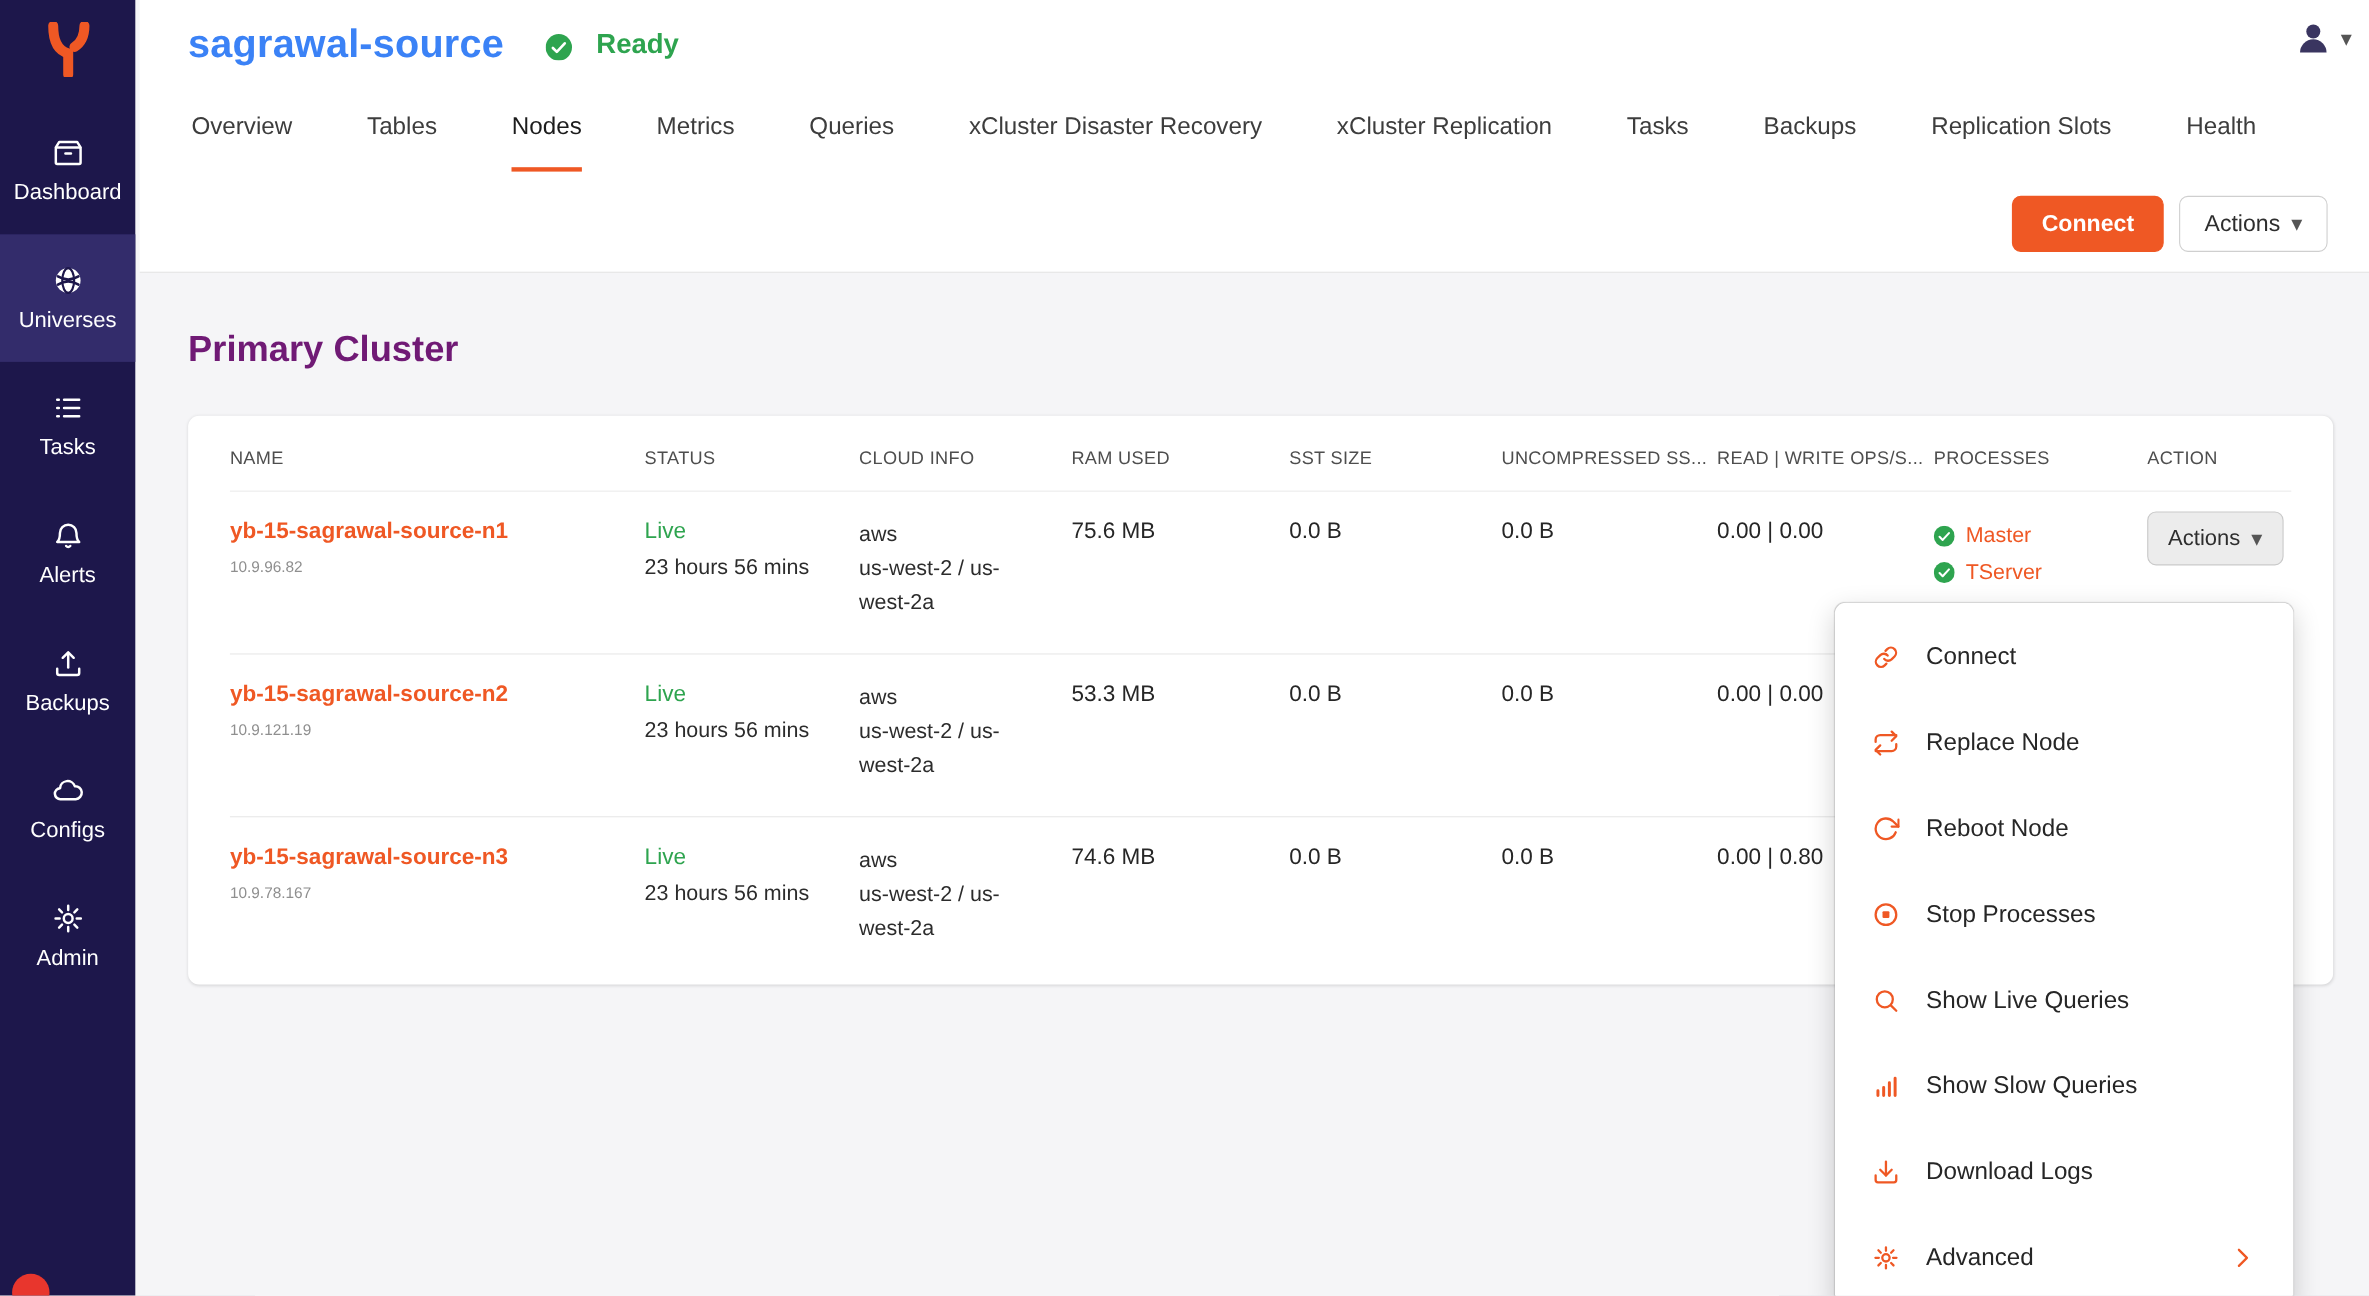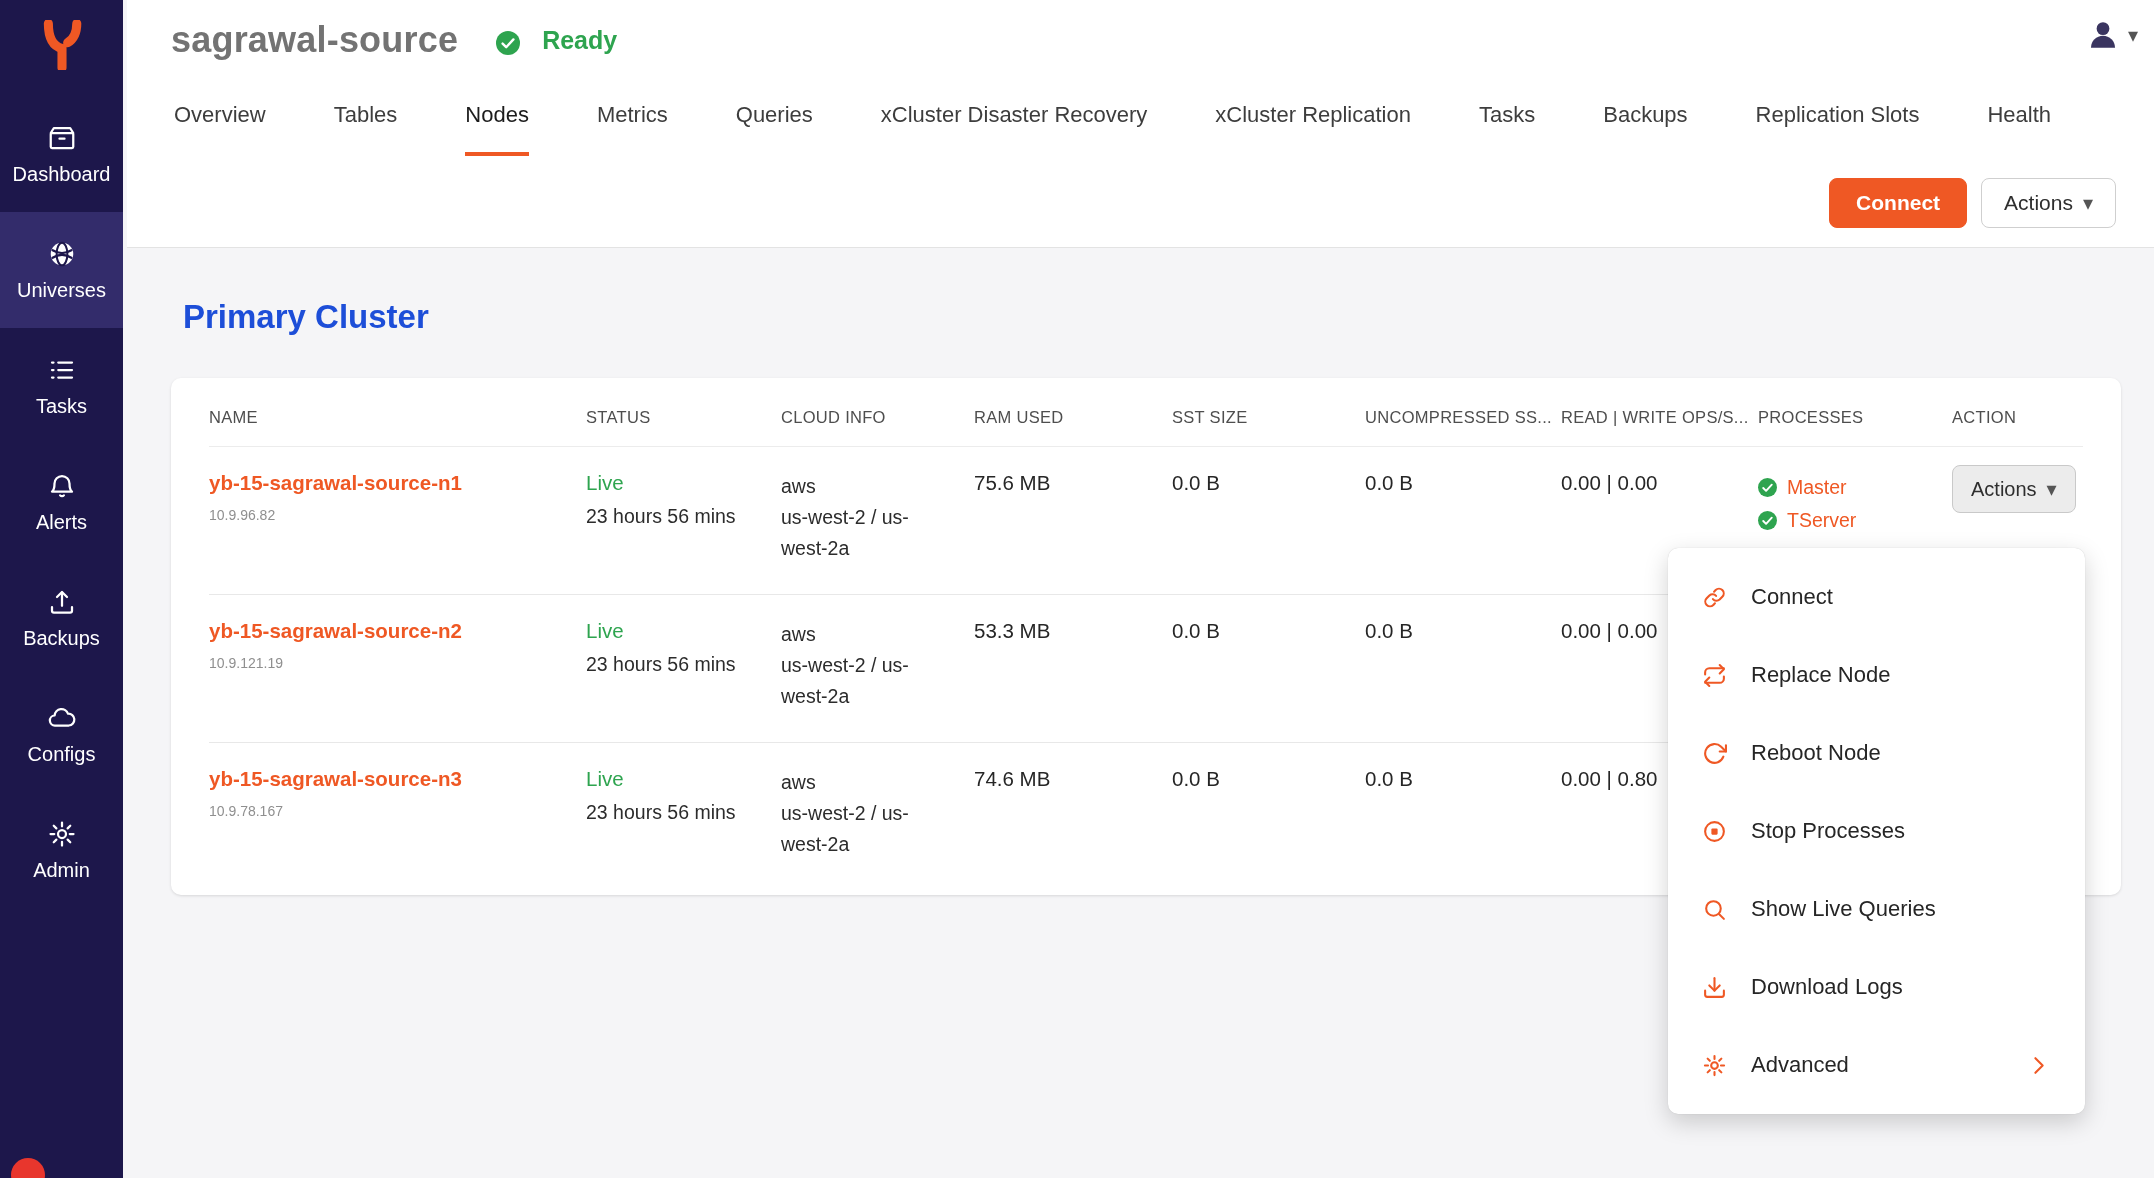--- a/index.html
+++ b/index.html
@@ -18,41 +18,41 @@
   .sicon svg{width:30px;height:30px;stroke:#fff;fill:none;stroke-width:1.8;
              stroke-linecap:round;stroke-linejoin:round;}
   .bottom-badge{position:absolute;left:11px;bottom:-14px;width:34px;height:34px;border-radius:50%;
                 background:#e8362d;}
 
   
   .main{position:absolute;left:127px;top:0;right:0;bottom:0;}
   .white-head{background:#ffffff;height:248px;border-bottom:1px solid #e3e3e3;position:relative;
               box-sizing:border-box;}
   .title-row{display:flex;align-items:center;gap:38px;padding:14px 0 0 44px;}
-  h1{font-size:36px;line-height:52px;margin:0;font-weight:700;color:#737373;letter-spacing:.2px;}
+  h1{font-size:36px;line-height:52px;margin:0;font-weight:700;color:#3b82f6;letter-spacing:.2px;}
   .ready{display:flex;align-items:flex-end;gap:22px;color:#2ea44f;font-size:25px;font-weight:700;}
   .ready svg{width:24px;height:24px;}
   .user-menu{position:absolute;top:18px;right:16px;display:flex;align-items:center;gap:8px;cursor:pointer;}
   .user-menu svg{width:34px;height:34px;}
   .caret{color:#555;font-size:20px;}
 
   .tabs{display:flex;gap:68px;padding:36px 0 0 47px;font-size:22px;color:#3d3d3d;}
   .tab{padding-bottom:28px;position:relative;cursor:pointer;white-space:nowrap;text-align:center;}
   .tab.active{color:#1c1c1c;font-weight:500;}
   .tab.active::after{content:"";position:absolute;left:0;right:0;bottom:0;height:4px;background:#ef5824;}
 
   .toolbar{position:absolute;top:178px;right:38px;display:flex;gap:14px;}
   .btn{font-size:21px;border-radius:8px;display:inline-flex;align-items:center;gap:10px;cursor:pointer;
        box-sizing:border-box;}
   .btn-connect{background:#ef5824;color:#fff;padding:12px 26px;font-weight:600;border:1px solid #ef5824;}
   .btn-actions{background:#fff;border:1px solid #cfcfcf;color:#2e2e2e;padding:12px 22px;}
 
   
   .content{padding-left:44px;}
-  h2{font-size:33px;margin:50px 12px 0;color:#1d4ed8;font-weight:700;}
+  h2{font-size:33px;margin:50px 0 0;color:#701a75;font-weight:700;}
   .card{margin-top:42px;width:1950px;background:#fff;border-radius:10px;
         box-shadow:0 1px 3px rgba(0,0,0,.12);padding:10px 38px 4px;box-sizing:border-box;}
   .trow{display:grid;grid-template-columns:377px 195px 193px 198px 193px 196px 197px 194px 1fr;}
   .thead{height:58px;align-items:center;font-size:16.5px;color:#4e4e4e;letter-spacing:.3px;
          border-bottom:1px solid #ececec;}
   .thead > div{white-space:nowrap;overflow:hidden;}
   .rrow{padding:24px 0;border-bottom:1px solid #e8e8e8;min-height:148px;box-sizing:border-box;
         align-items:start;}
   .rrow.last{border-bottom:none;}
   .node-name{color:#ef5824;font-weight:600;font-size:20.5px;cursor:pointer;}
@@ -348,20 +348,26 @@
       <span>Stop Processes</span>
     </div>
     <div class="menu-item">
       <svg viewBox="0 0 24 24">
           <circle cx="11" cy="11" r="7"></circle>
           <path d="M16.5 16.5L21 21"></path>
         </svg>
       <span>Show Live Queries</span>
     </div>
     <div class="menu-item">
+      <svg viewBox="0 0 24 24" style="stroke-width:2.6">
+          <path d="M5 20v-4M10 20v-7M15 20V9M20 20V5"></path>
+        </svg>
+      <span>Show Slow Queries</span>
+    </div>
+    <div class="menu-item">
       <svg viewBox="0 0 24 24">
           <path d="M21 15v4a2 2 0 0 1-2 2H5a2 2 0 0 1-2-2v-4"></path>
           <path d="M7 10l5 5 5-5"></path>
           <path d="M12 15V3"></path>
         </svg>
       <span>Download Logs</span>
     </div>
     <div class="menu-item">
       <svg viewBox="0 0 24 24">
           <circle cx="12" cy="12" r="3.2"></circle>

